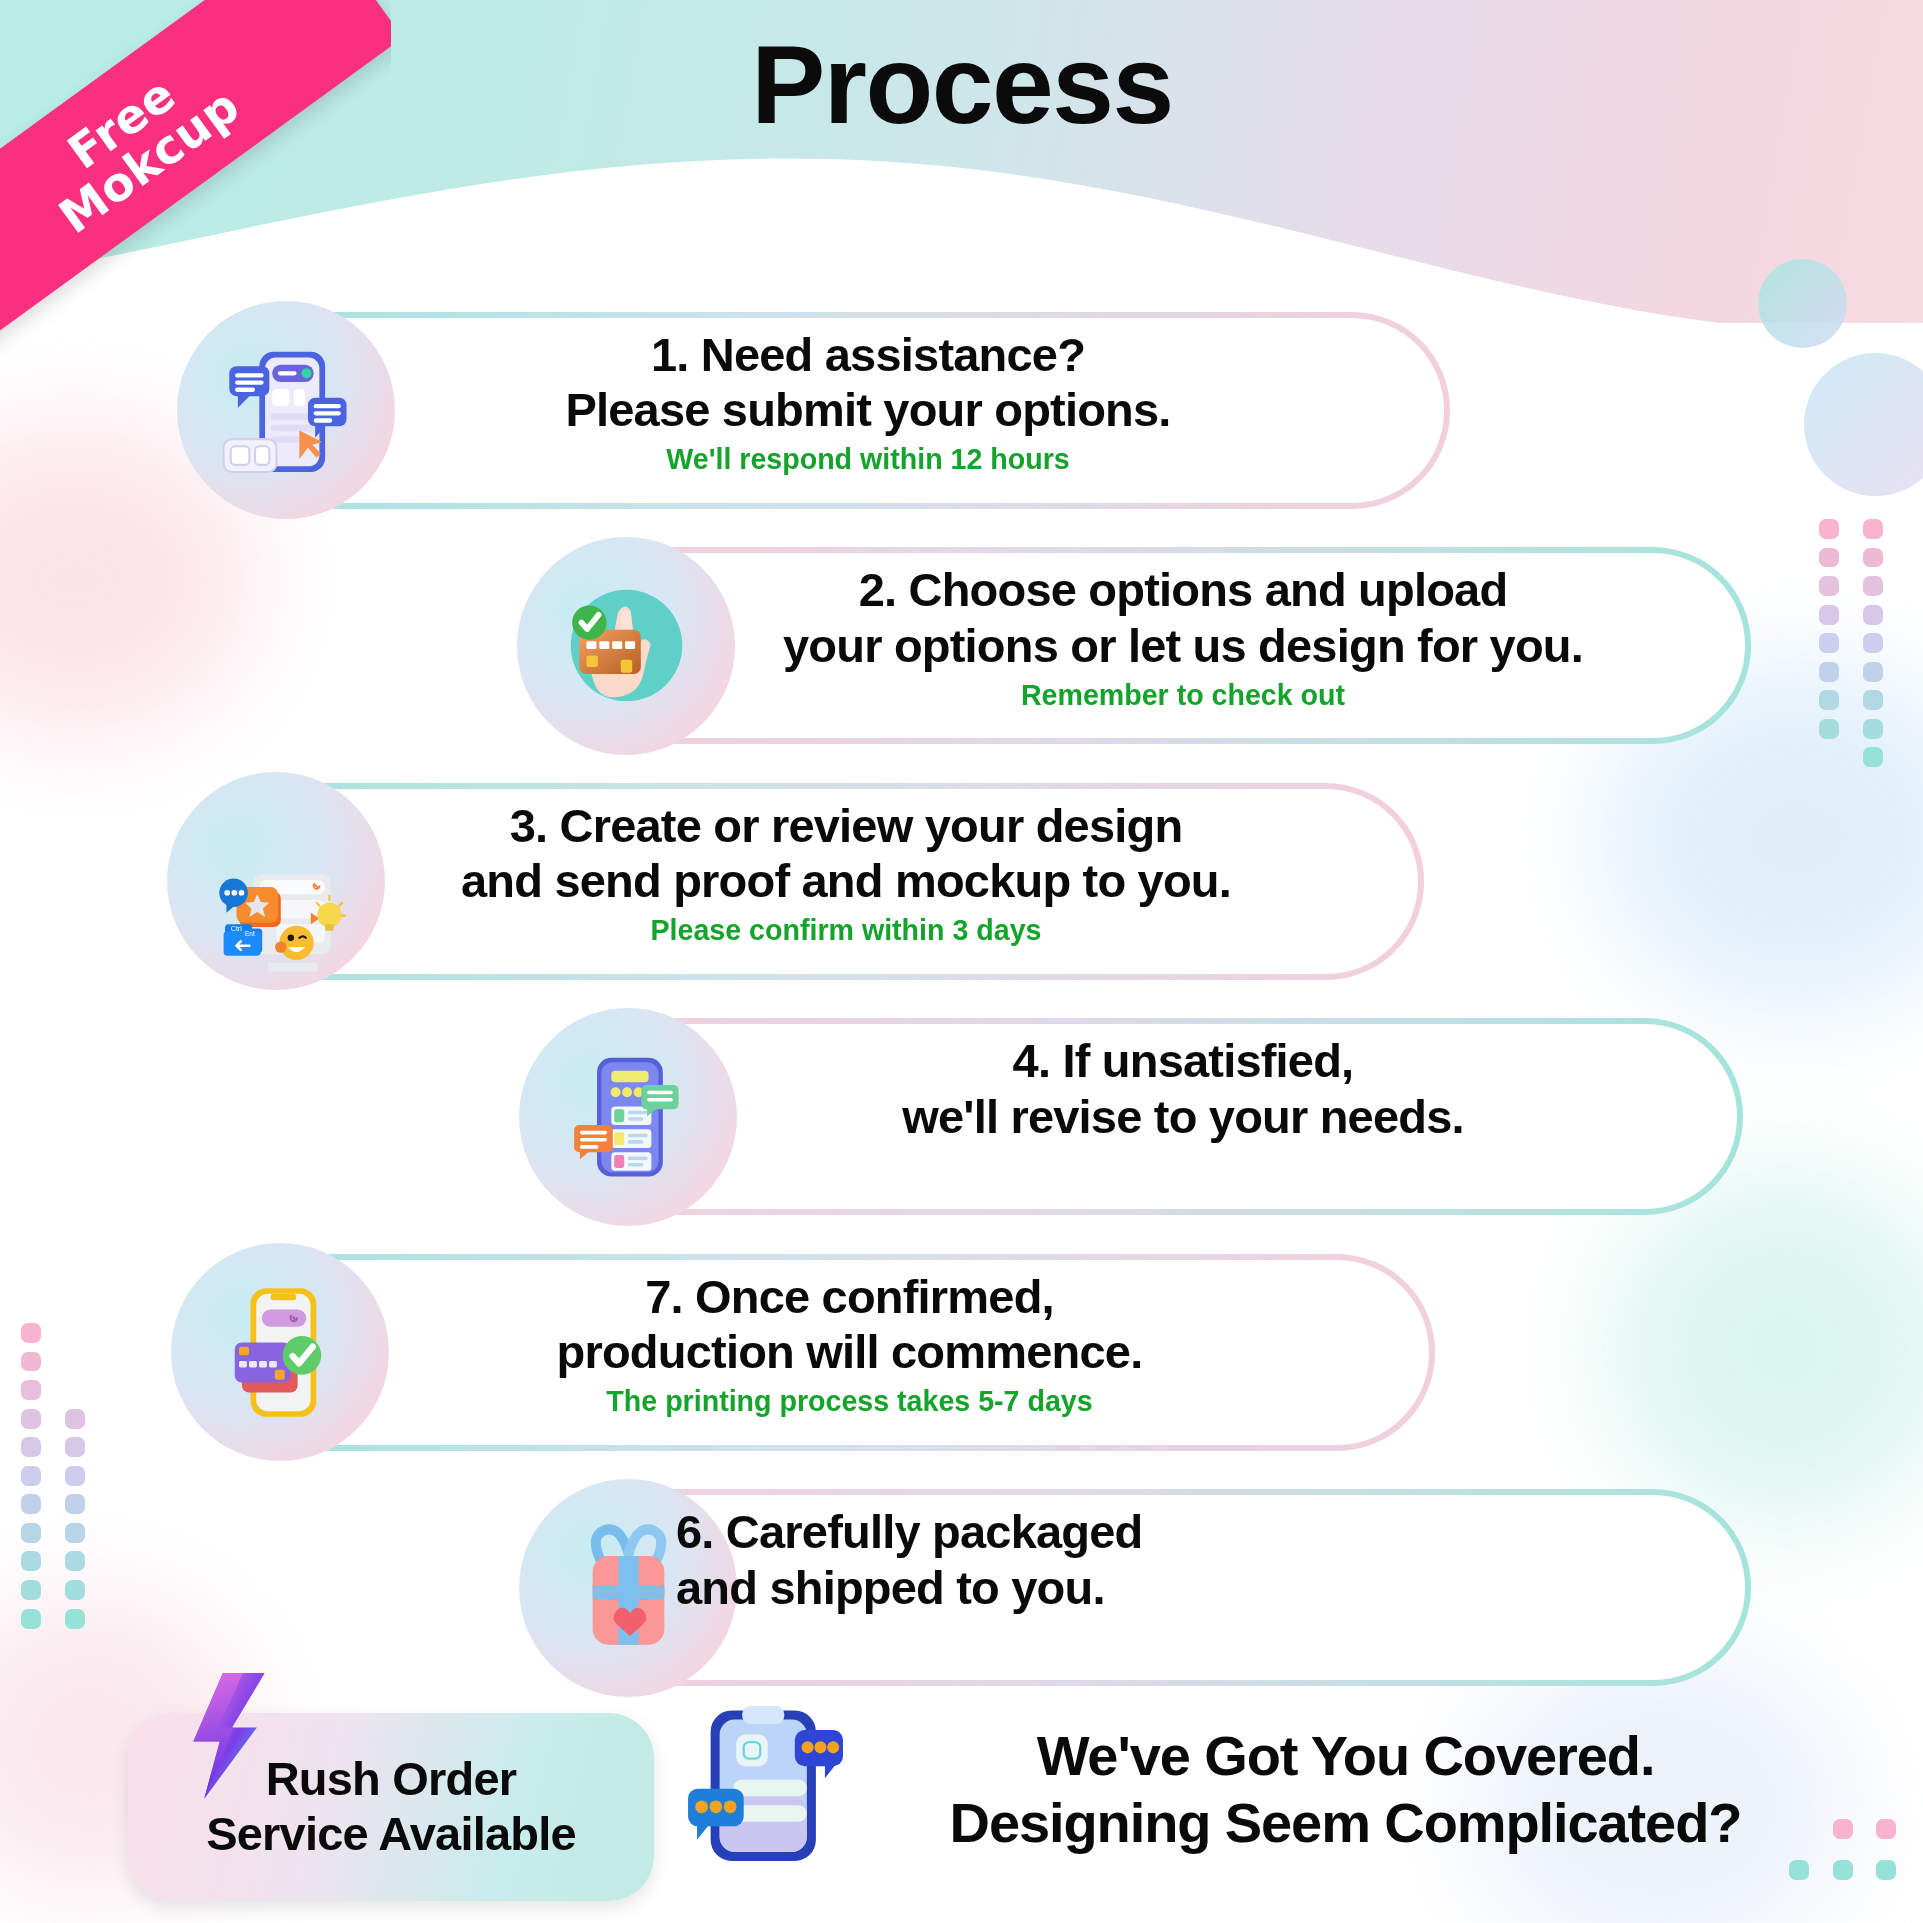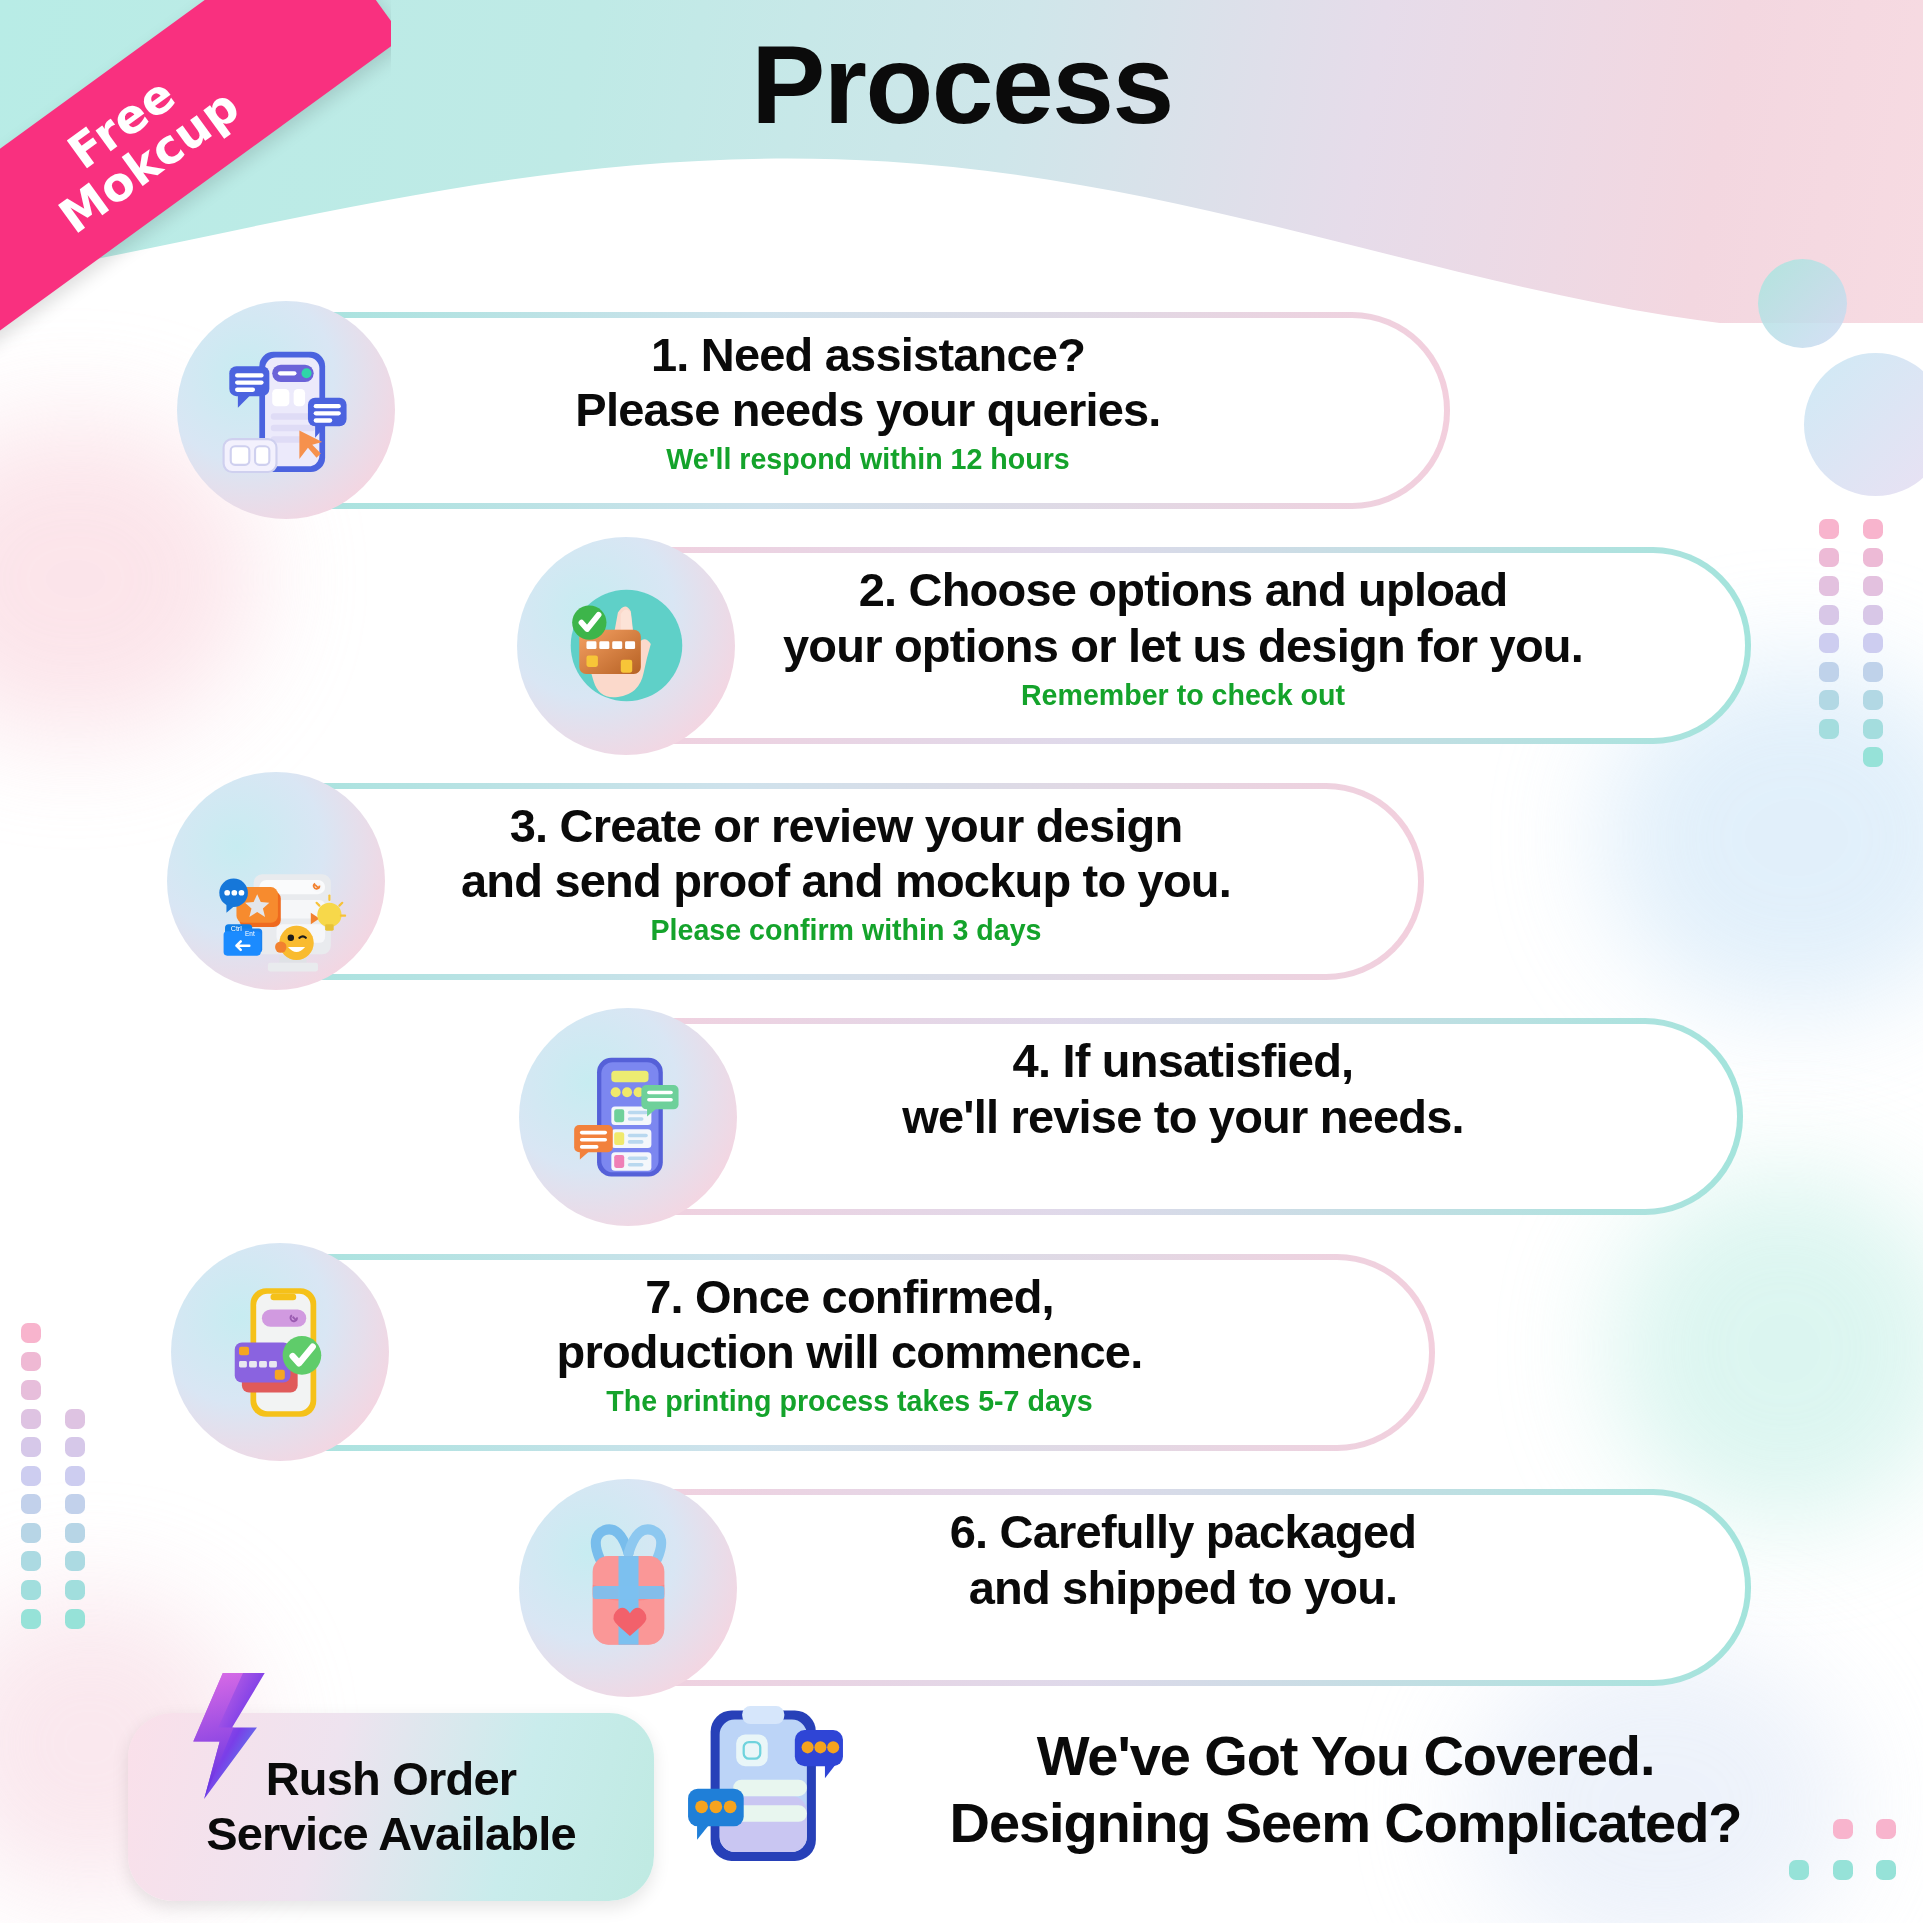--- a/index.html
+++ b/index.html
@@ -105,21 +105,21 @@
   #step4 .card{left:526px;width:1217px;}
   #step4 .icon-wrap{left:519px;}
   #step4 .text{left:676px;width:1014px;text-align:center;}
 
   #step5 .card{left:180px;width:1255px;}
   #step5 .icon-wrap{left:171px;}
   #step5 .text{left:316px;width:1067px;text-align:center;}
 
   #step6 .card{left:526px;width:1225px;}
   #step6 .icon-wrap{left:519px;}
-  #step6 .text{left:676px;width:1014px;text-align:center;}
+  #step6 .text{left:676px;width:1014px;}
 
   
   #footer{position:absolute;left:0;top:1683px;width:1924px;height:240px;z-index:25;}
   #rush-badge{
     position:absolute;left:128px;top:30px;width:526px;height:188px;border-radius:45px;
     background:linear-gradient(105deg,#fae0ea 0%,#eee3ef 38%,#c9ecec 72%,#bfeae2 100%);
     box-shadow:0 6.8px 16.5px rgba(0,0,0,.10);
     display:flex;flex-direction:column;align-items:center;justify-content:center;
   }
   #rush-badge .rl{
@@ -248,21 +248,21 @@
           <polygon points="118,128 118,168 130,152 142,166 148,160 136,148 150,144" fill="#f6914d"></polygon>
           <g>
               <rect x="12" y="140" width="74" height="46" rx="12" fill="#f3f1fd" stroke="#cfd0ef" stroke-width="3"></rect>
              <rect x="22" y="150" width="26" height="26" rx="6" fill="#fff" stroke="#cfd0ef" stroke-width="3"></rect>
              <rect x="56" y="150" width="20" height="26" rx="6" fill="#fff" stroke="#cfd0ef" stroke-width="3"></rect>
             </g>
         </svg>
       </div>
       <div class="text">
         <div class="line">1. Need assistance?</div>
-        <div class="line">Please needs your queries.</div>
+        <div class="line">Please submit your options.</div>
         <div class="sub">We'll respond within 12 hours</div>
       </div>
     </div>
 
     <div class="step alt" id="step2">
       <div class="card"></div>
       <div class="icon-wrap">
         <svg viewBox="0 0 200 200">
           <circle cx="100" cy="100" r="78" fill="#5fd0c8"></circle>
           <path d="M88 54 q10 -16 18 -2 l6 52 q12 -22 22 -6 q-6 20 -10 40 q-6 30 -36 34 q-26 4 -34 -22 l-10 -34 q-4 -16 10 -16 q10 0 14 14 l6 16 z" fill="#fbd9cb"></path>

